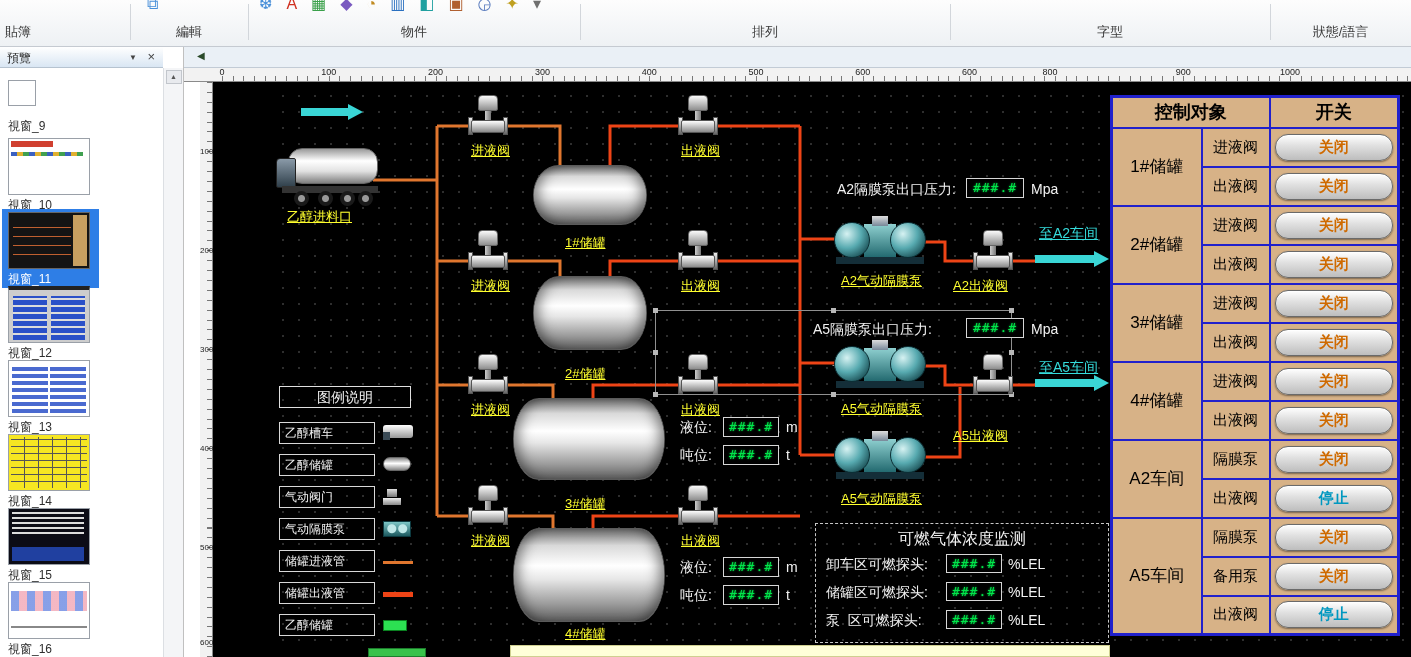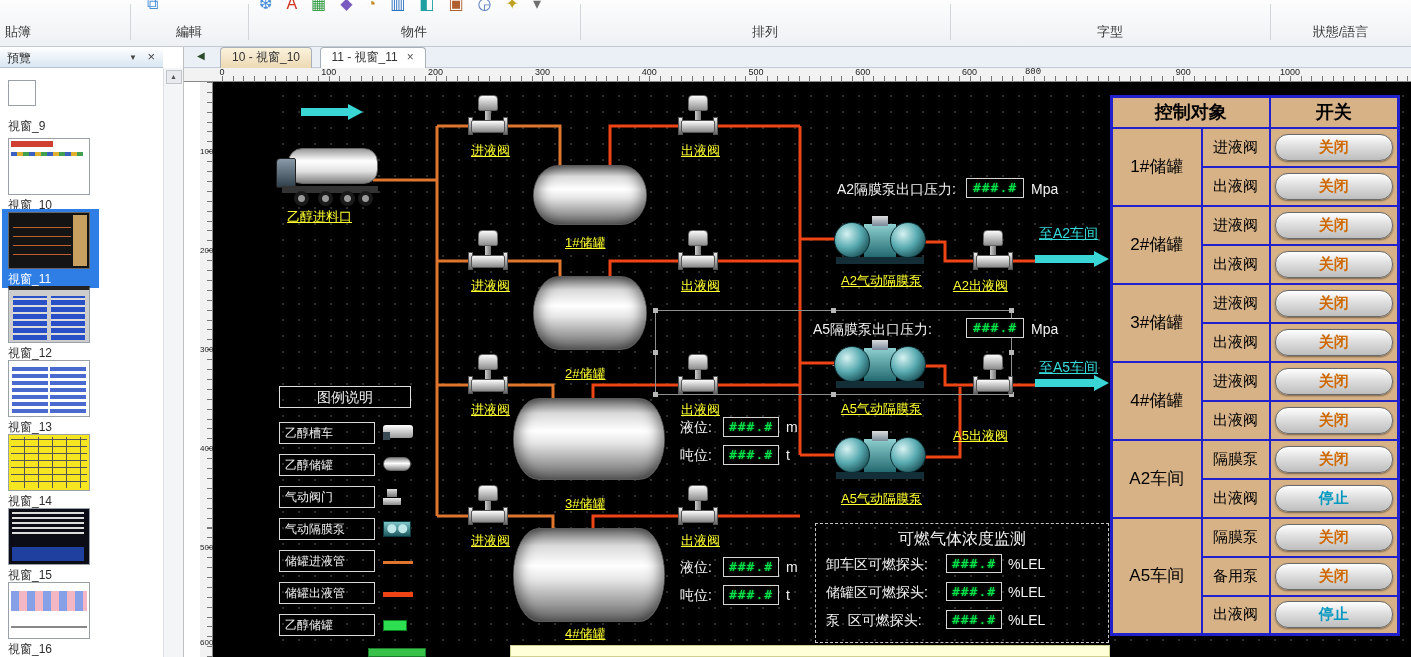--- a/index.html
+++ b/index.html
@@ -210,37 +210,33 @@
       </div>
     </div>
     <div class="panel-scroll">
       <div class="scroll-up">▲</div>
     </div>
   </div>
 
   <div class="editor">
     <div class="tab-bar">
       <span class="tab-nav">◀</span>
-      <div class="tabs">
-        <div class="tab"><span>10 - 視窗_10</span></div>
-        <div class="tab active"><span>11 - 視窗_11</span><span class="tab-close">×</span></div>
-      </div>
     </div>
     <div class="ruler-corner"></div>
     <div class="ruler-h">
         <div class="ticks"></div>
         <span class="rnum" style="left: 9px;">0</span>
         <span class="rnum" style="left: 115.8px;">100</span>
         <span class="rnum" style="left: 222.6px;">200</span>
         <span class="rnum" style="left: 329.4px;">300</span>
         <span class="rnum" style="left: 436.2px;">400</span>
         <span class="rnum" style="left: 543px;">500</span>
         <span class="rnum" style="left: 649.8px;">600</span>
         <span class="rnum" style="left: 756.6px;">600</span>
-        <span class="rnum" style="left: 820px; font-family: Liberation Mono, monospace;">800</span>
+        <span class="rnum" style="left: 837px;">800</span>
         <span class="rnum" style="left: 970.2px;">900</span>
         <span class="rnum" style="left: 1077px;">1000</span>
       </div>
     <div class="gutter"></div>
     <div class="ruler-v">
         <div class="vticks"></div>
         <span class="rvnum" style="top: 65px;">100</span>
         <span class="rvnum" style="top: 164px;">200</span>
         <span class="rvnum" style="top: 263px;">300</span>
         <span class="rvnum" style="top: 362px;">400</span>

